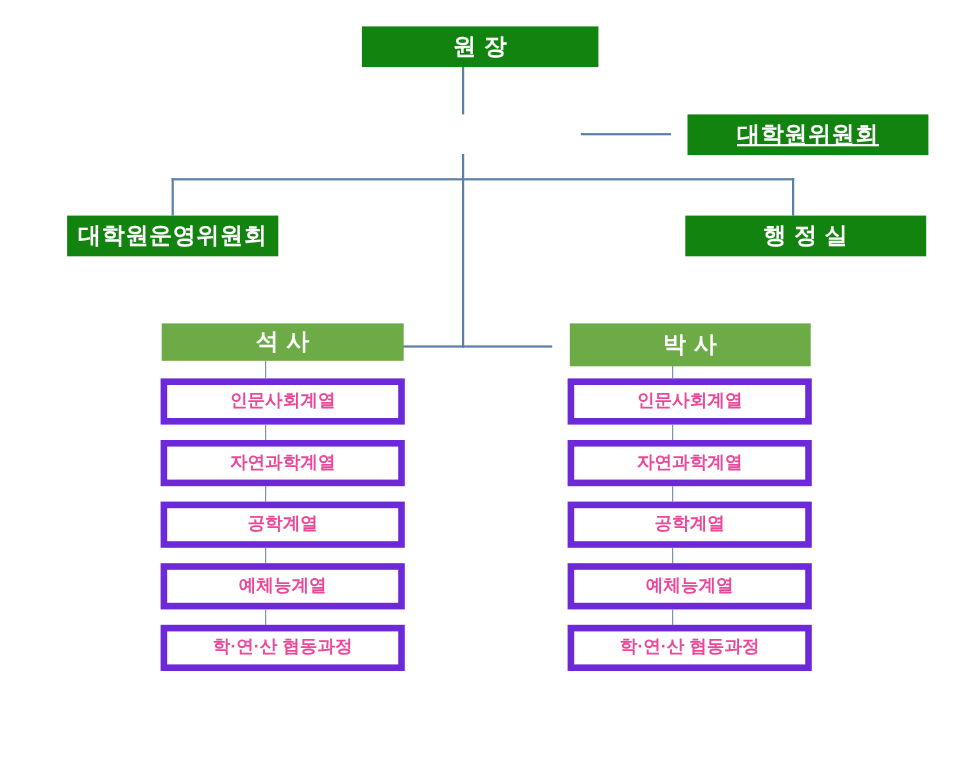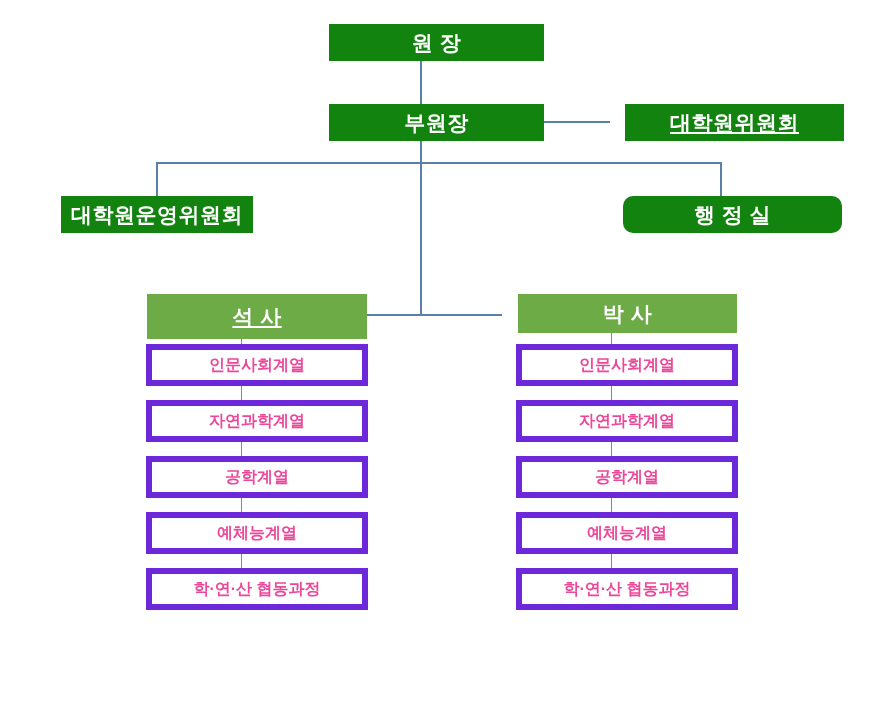--- a/index.html
+++ b/index.html
@@ -90,29 +90,28 @@
   <div class="conn thin-v" style="left:241px; top:554px; height:16px;"></div>
 
   <div class="conn thin-v" style="left:611px; top:328px; height:16px;"></div>
   <div class="conn thin-v" style="left:611px; top:386px; height:16px;"></div>
   <div class="conn thin-v" style="left:611px; top:442px; height:16px;"></div>
   <div class="conn thin-v" style="left:611px; top:498px; height:16px;"></div>
   <div class="conn thin-v" style="left:611px; top:554px; height:16px;"></div>
 
   <div class="node green-dark" style="left:313px; top:24px; width:215px; height:37px;">원  장</div>
 
-  <div class="node green-dark" style="left:313px; top:104px; width:215px; height:37px;">부원장</div>
 
   <div class="node green-dark" style="left:609px; top:104px; width:219px; height:37px;text-decoration:underline;">대학원위원회</div>
 
   <div class="node green-dark" style="left:45px; top:196px; width:192px; height:37px;">대학원운영위원회</div>
 
-  <div class="node green-dark" style="left:607px; top:196px; width:219px; height:37px;border-radius:10px;">행 정 실</div>
+  <div class="node green-dark" style="left:607px; top:196px; width:219px; height:37px;">행 정 실</div>
 
-  <div class="node green-light" style="left:131px; top:294px; width:220px; height:45px;text-decoration:underline;">석  사</div>
+  <div class="node green-light" style="left:131px; top:294px; width:220px; height:34px;">석  사</div>
 
   <div class="node plain" style="left:130px; top:344px; width:222px; height:42px;">인문사회계열</div>
   <div class="node plain" style="left:130px; top:400px; width:222px; height:42px;">자연과학계열</div>
   <div class="node plain" style="left:130px; top:456px; width:222px; height:42px;">공학계열</div>
   <div class="node plain" style="left:130px; top:512px; width:222px; height:42px;">예체능계열</div>
   <div class="node plain" style="left:130px; top:568px; width:222px; height:42px;">학·연·산 협동과정</div>
 
   <div class="node green-light" style="left:502px; top:294px; width:219px; height:39px;">박  사</div>
 
   <div class="node plain" style="left:500px; top:344px; width:222px; height:42px;">인문사회계열</div>

